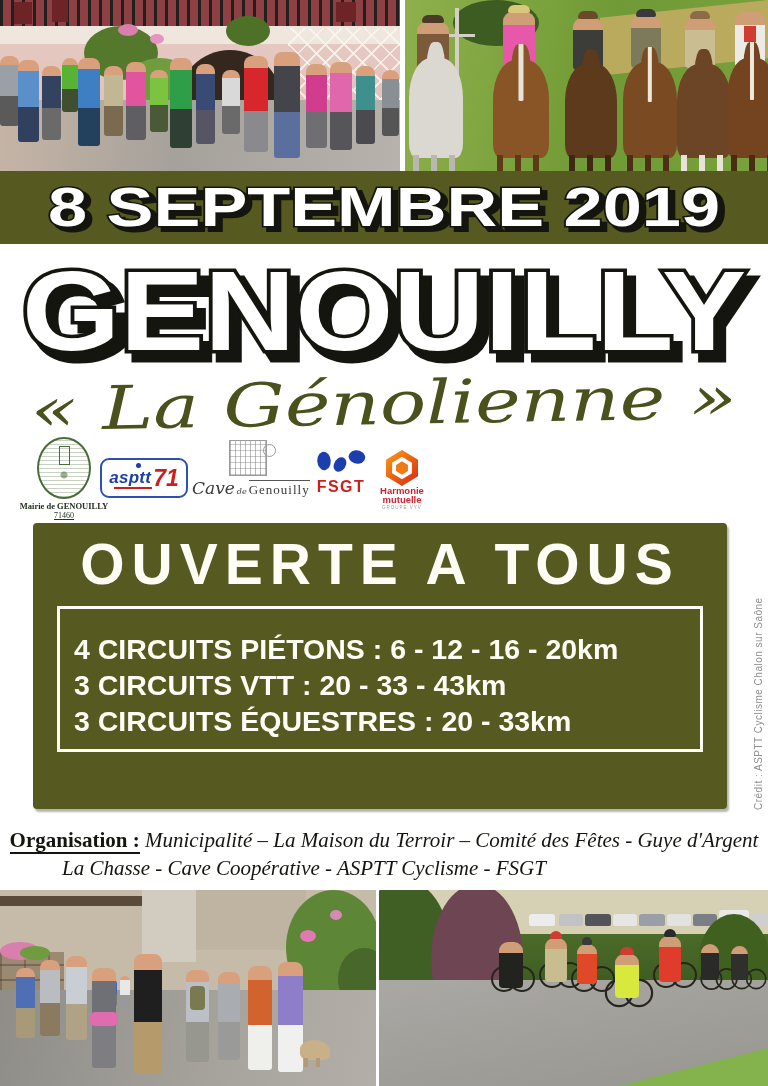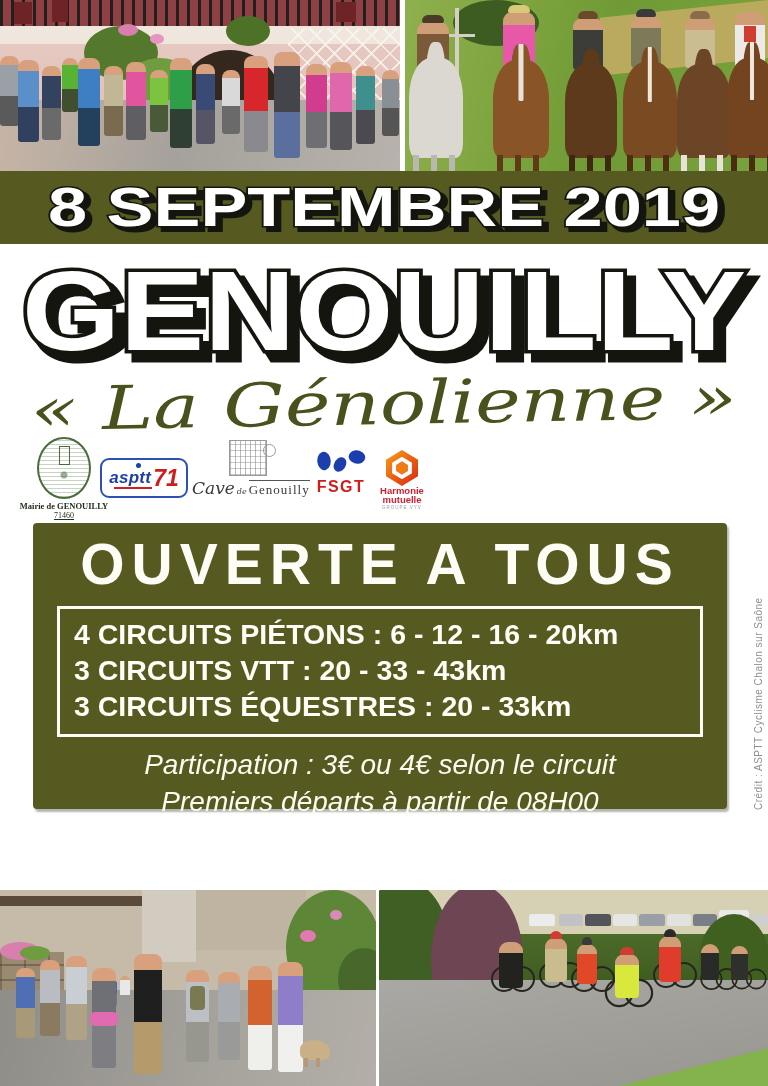--- a/index.html
+++ b/index.html
@@ -30,21 +30,21 @@
   .dog{position:absolute;background:#c9b089;border-radius:45% 55% 25% 30%;}
   .dog::after{content:"";position:absolute;top:90%;left:12%;width:76%;height:45%;
      background:repeating-linear-gradient(90deg,#b49a74 0 4px,transparent 4px 12px);}
 
   
   .dateband{position:absolute;left:0;top:171px;width:768px;height:73px;background:#565a20;}
   .mainbox{position:absolute;left:33px;top:523px;width:694px;height:286px;background:#565a20;
            border-radius:4px;box-shadow:2px 3px 2px rgba(40,40,30,.35);}
   .openline{margin-top:8px;text-align:center;color:#fdfdf6;font-weight:bold;
             font-size:57px;letter-spacing:7px;}
-  .circuitbox{margin:9px 24px 0 24px;border:3px solid #fdfdf6;padding:7px 12px 9px 14px;}
+  .circuitbox{margin:9px 24px 0 24px;border:3px solid #fdfdf6;padding:22px 12px 9px 14px;}
   .circuit{color:#fdfdf6;font-weight:bold;font-size:28.5px;line-height:1.27;white-space:nowrap;}
   .partic{color:#fbfbf0;font-style:italic;font-size:28px;text-align:center;line-height:1.33;margin-top:9px;}
 
   .subtitle-svg text{font-family:"DejaVu Serif","Liberation Serif",serif;}
   .discip{position:absolute;left:430px;top:452px;width:330px;text-align:center;
           font:italic 29px "Liberation Serif",serif;color:#15150f;}
 
   .organ{position:absolute;left:0;top:826px;width:768px;text-align:center;color:#15150f;
          font-family:"Liberation Serif",serif;font-size:21px;line-height:1.35;}
   .organ .lbl{font-weight:bold;border-bottom:2px solid #15150f;font-style:normal;}
@@ -215,28 +215,28 @@
   </div>
 
 
   <div class="mainbox">
     <div class="openline">OUVERTE A TOUS</div>
     <div class="circuitbox">
       <div class="circuit">4 CIRCUITS PIÉTONS : 6 - 12 - 16 - 20km</div>
       <div class="circuit">3 CIRCUITS VTT : 20 - 33 - 43km</div>
       <div class="circuit">3 CIRCUITS ÉQUESTRES : 20 - 33km</div>
     </div>
-    <div class="partic">
-      <div>Participation : 3€ ou 4€ selon le circuit</div>
-      <div>Premiers départs à partir de 08H00</div>
-    </div>
   </div>
 
   <div class="credit">Crédit : ASPTT Cyclisme Chalon sur Saône</div>
 
+  <div class="organ">
+    <span class="lbl">Organisation :</span><span class="it"> Municipalité – La Maison du Terroir – Comité des Fêtes - Guye d'Argent</span>
+    <span class="l2">La Chasse - Cave  Coopérative -  ASPTT Cyclisme - FSGT</span>
+  </div>
 
   <div class="ph" style="left:0;top:890px;width:376px;height:196px;">
     <div class="abs" style="left:0;top:0;width:376px;height:100px;background:#c6bba8;"></div>
     <div class="abs" style="left:142px;top:0;width:54px;height:72px;background:#d2ccc0;"></div>
     <div class="abs" style="left:0;top:6px;width:142px;height:10px;background:#5a4a3a;"></div>
     <div class="abs" style="left:196px;top:0;width:110px;height:60px;background:#bfb4a2;"></div>
     <div class="blob" style="left:286px;top:0;width:95px;height:115px;background:#5d8736;"></div>
     <div class="blob" style="left:338px;top:58px;width:52px;height:62px;background:#47682a;"></div>
     <div class="blob" style="left:300px;top:40px;width:16px;height:12px;background:#e07ab0;"></div>
     <div class="blob" style="left:330px;top:20px;width:12px;height:10px;background:#d889b8;"></div>

